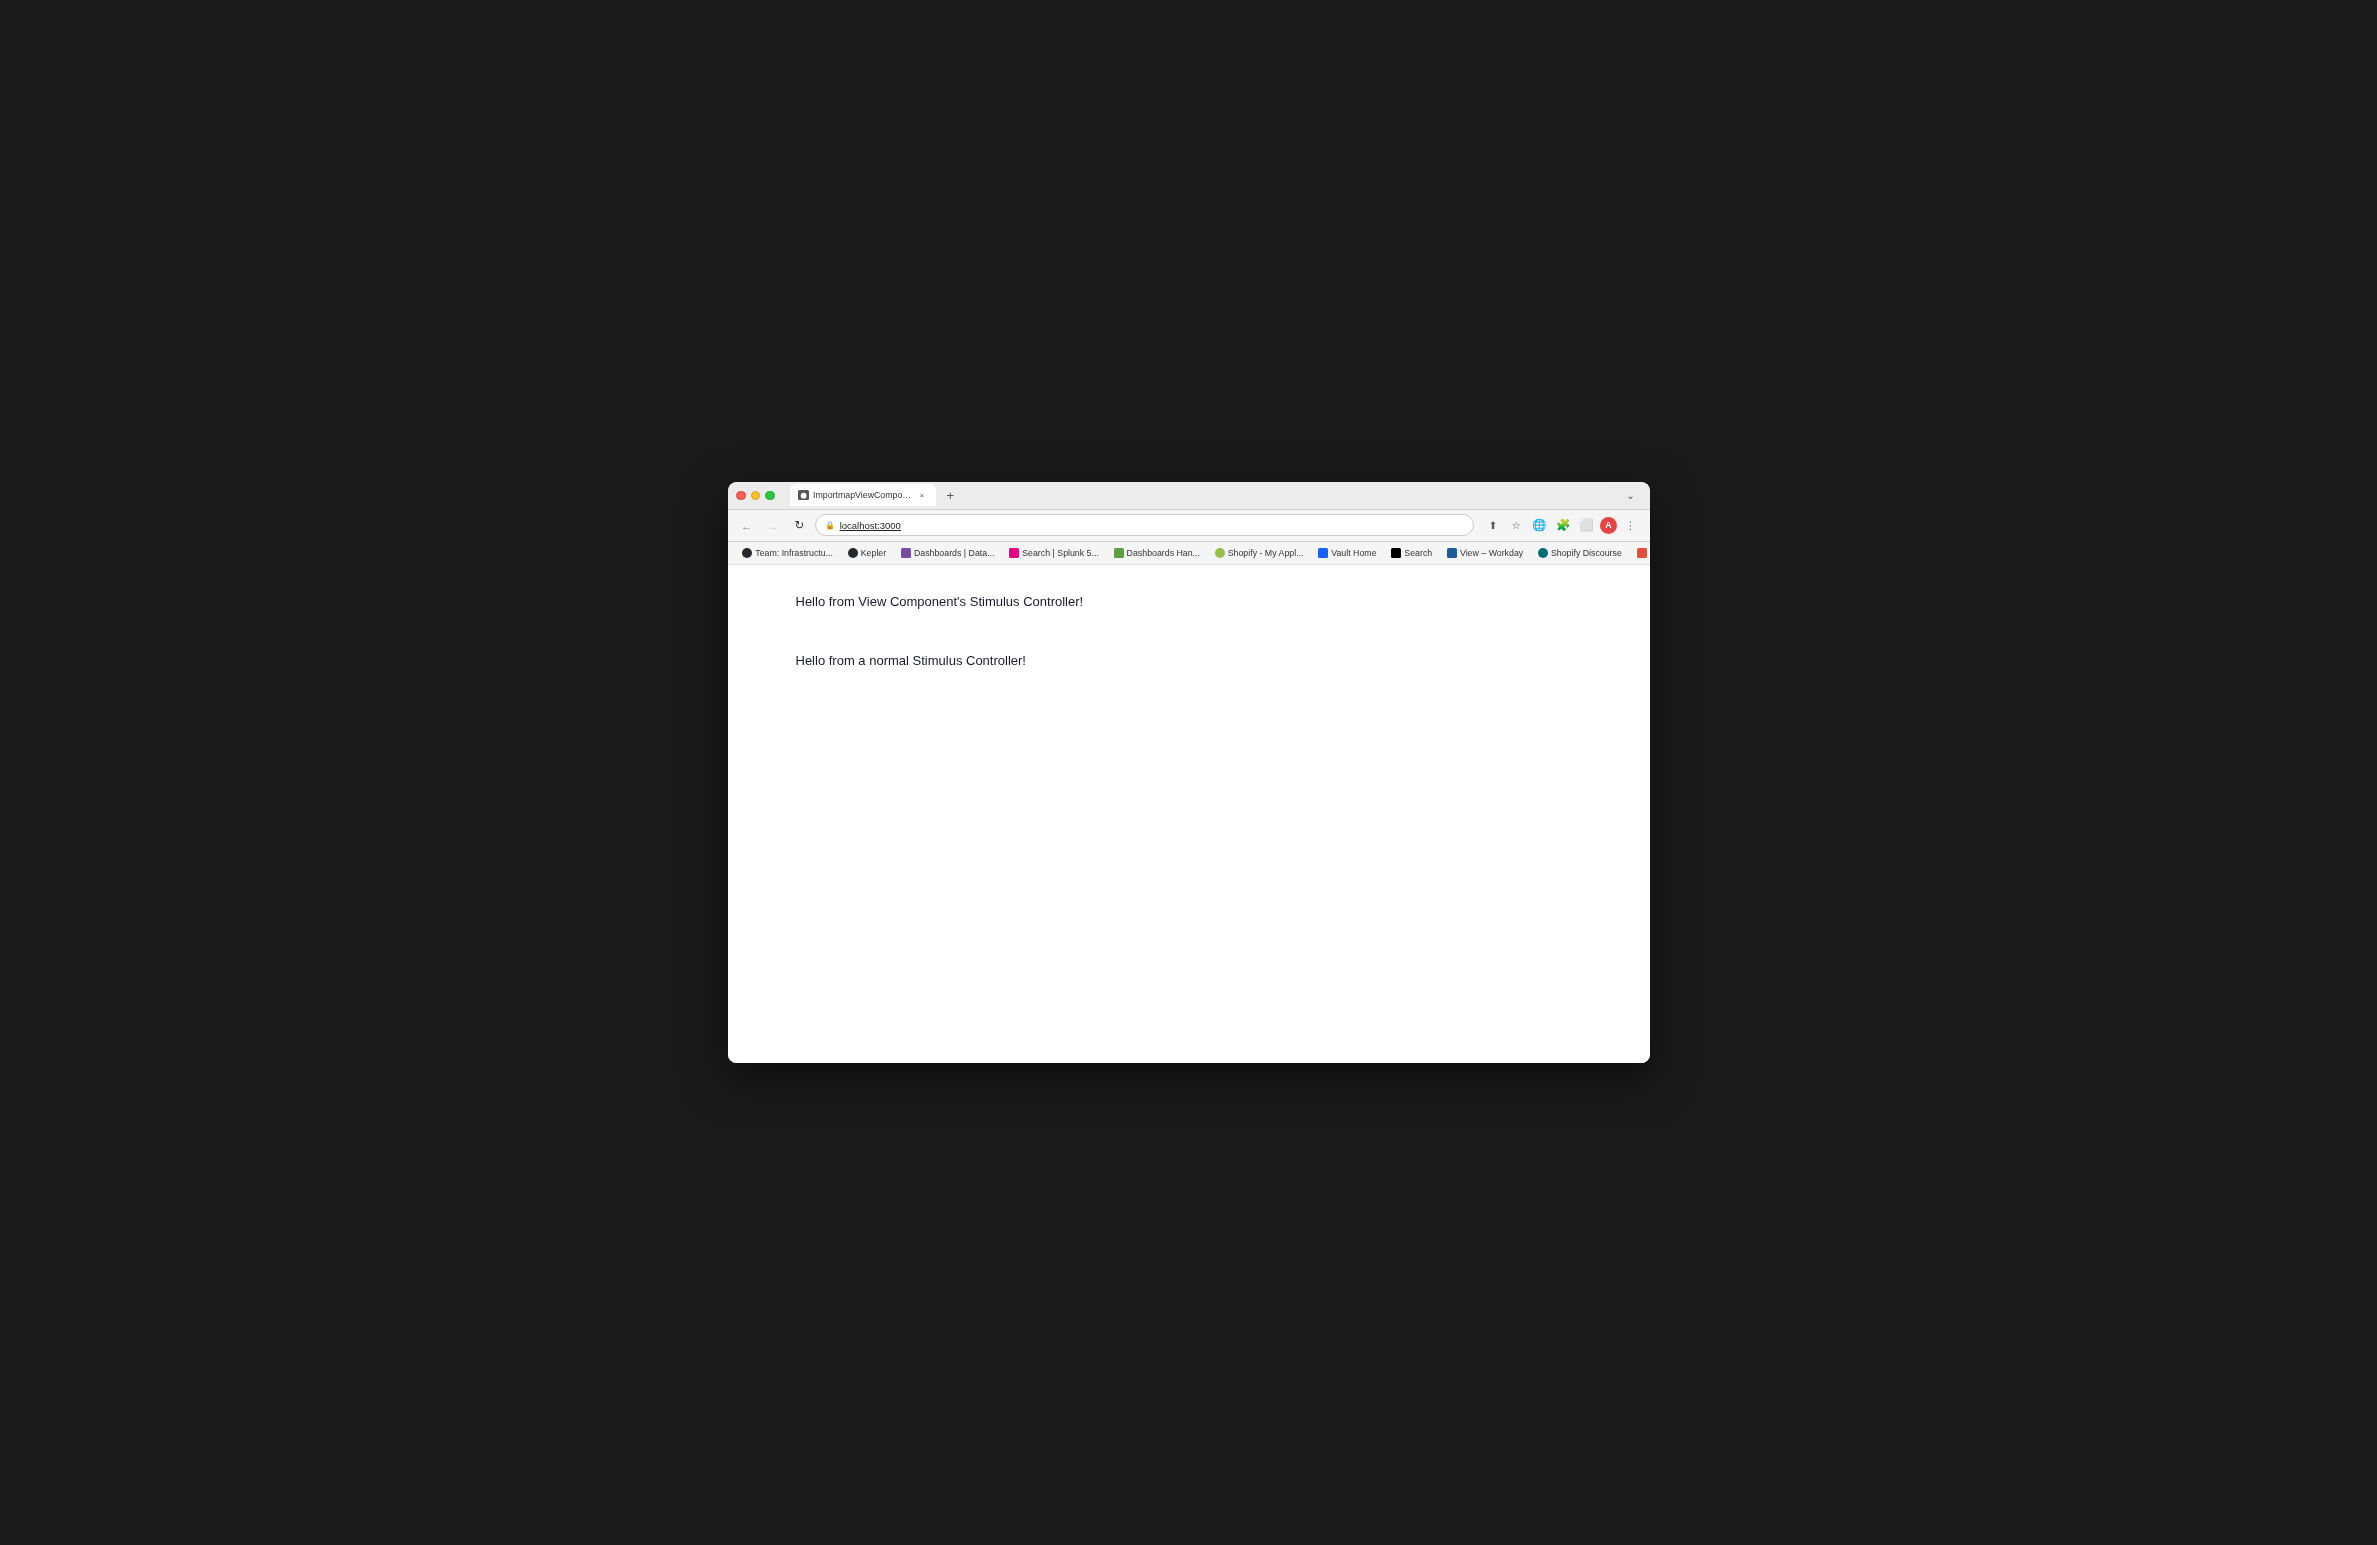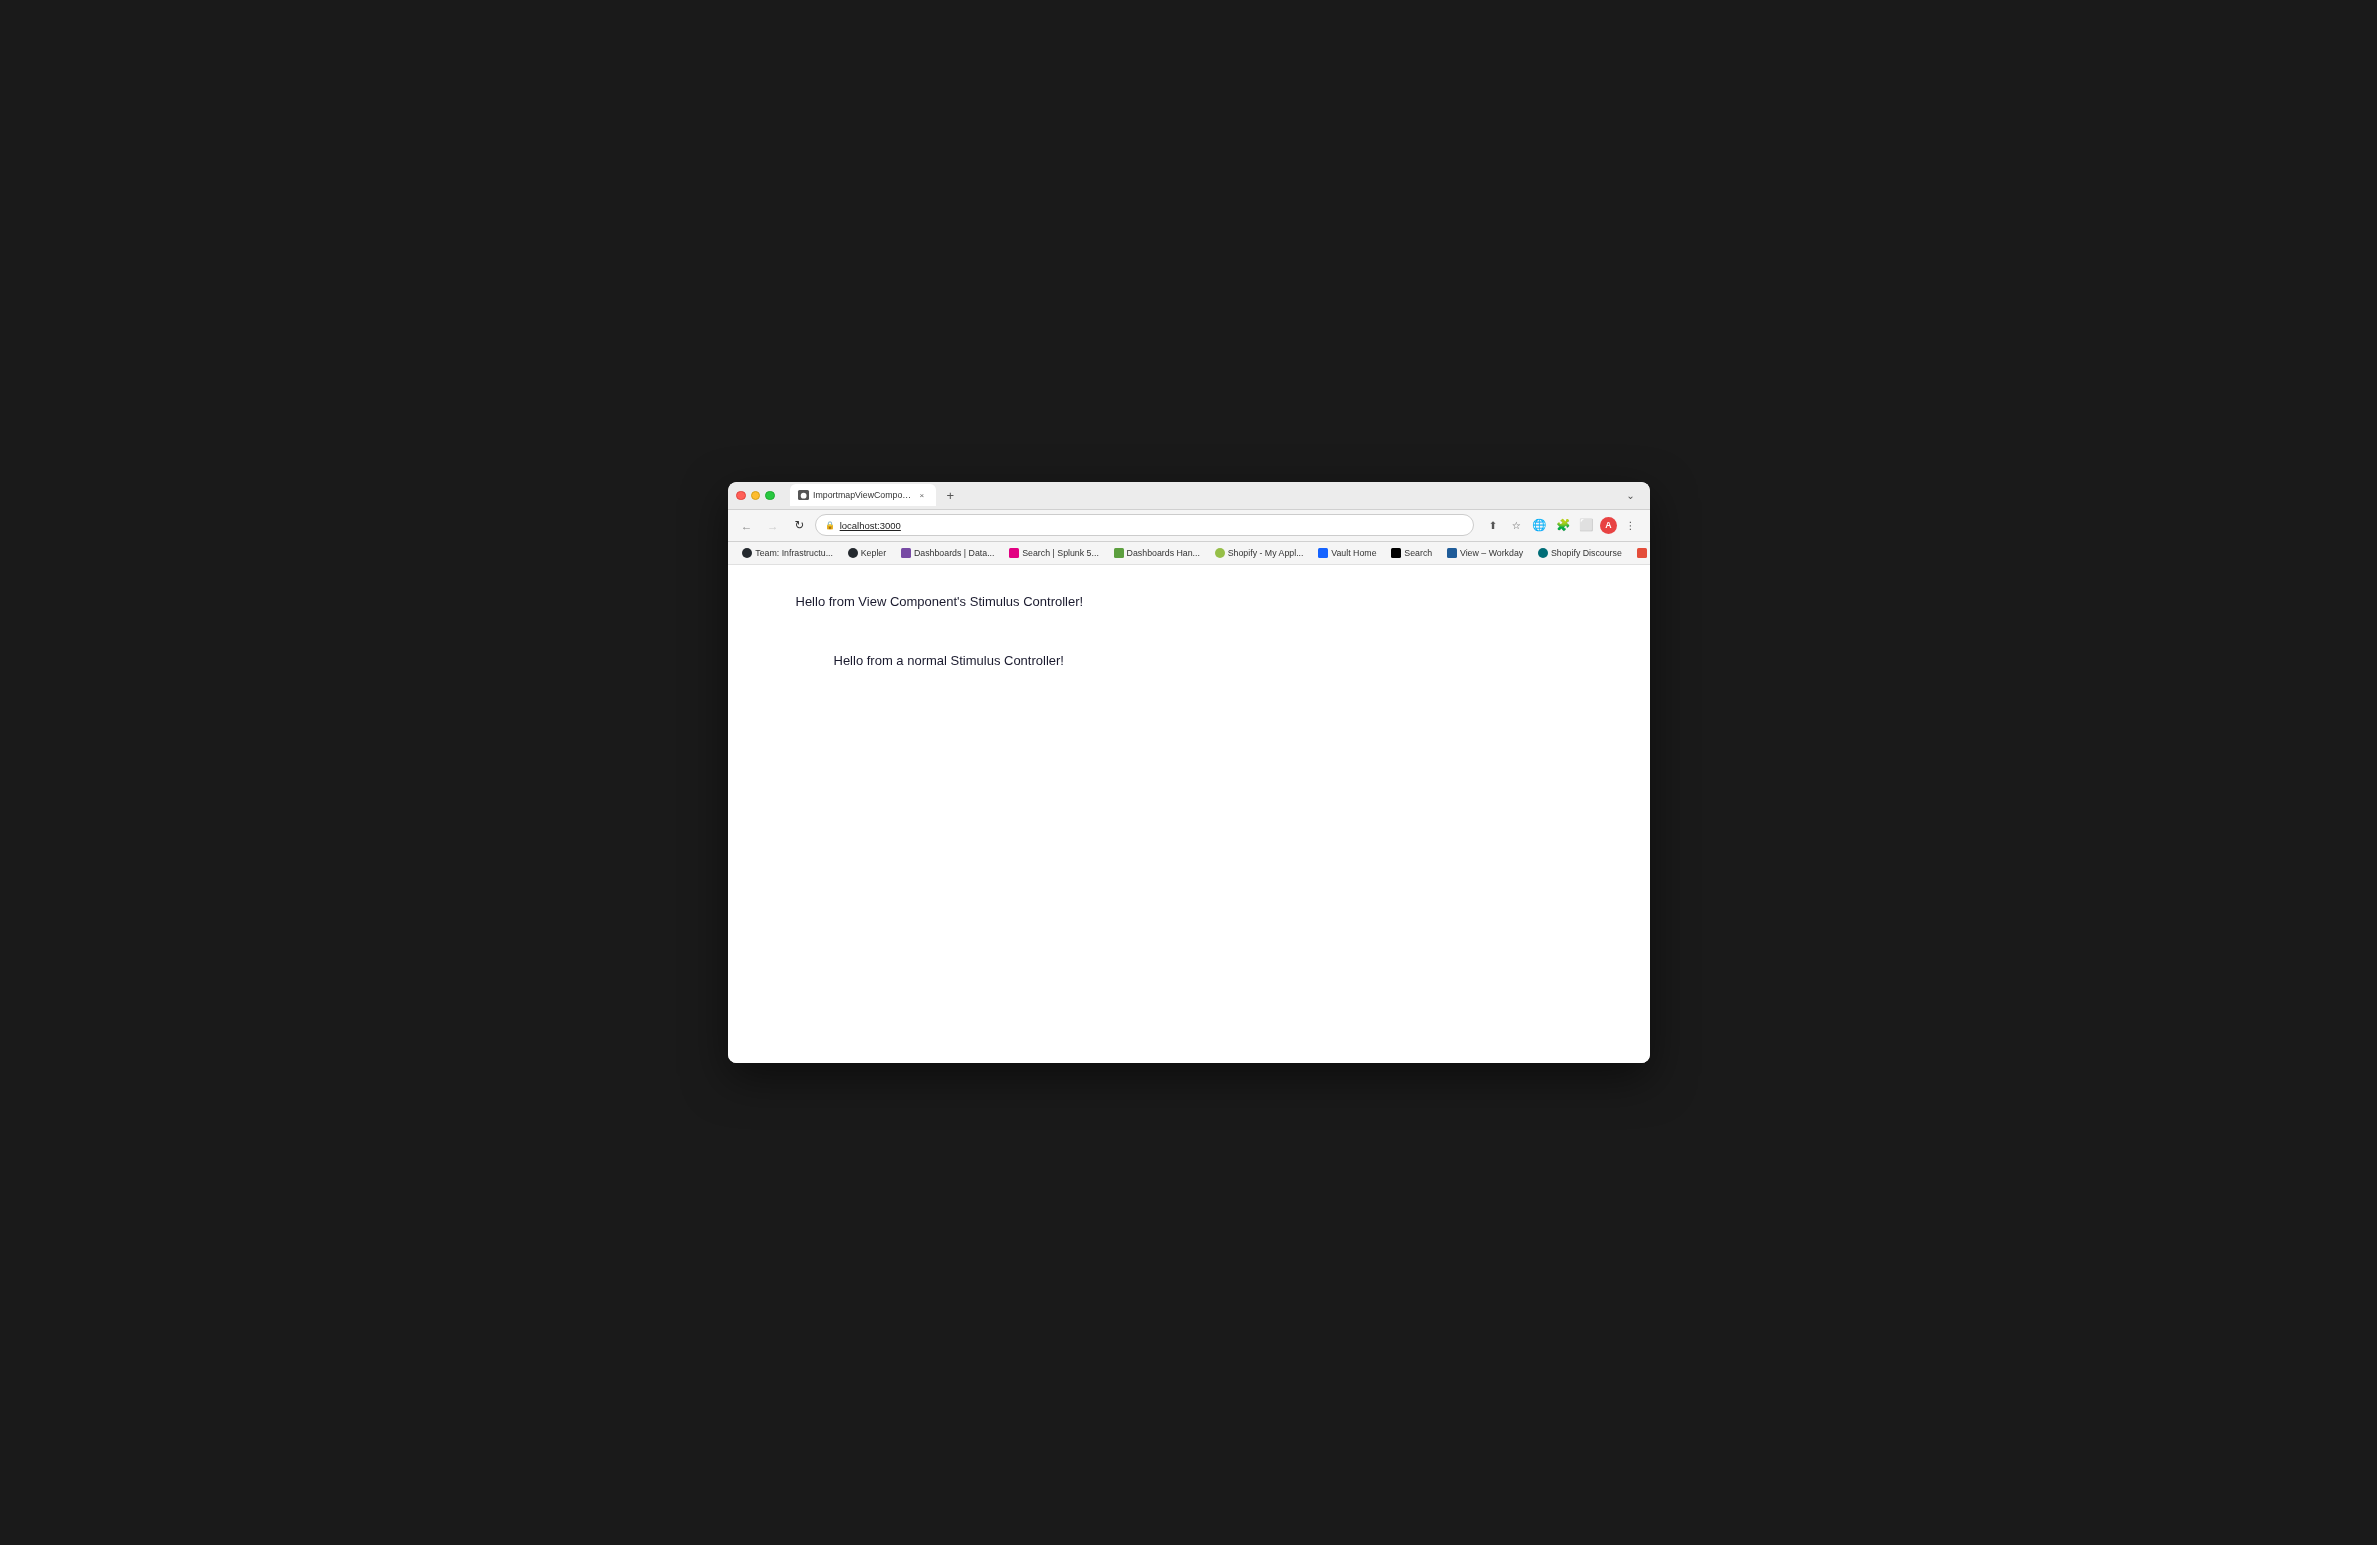--- a/index.html
+++ b/index.html
@@ -263,21 +263,20 @@
       font-size: 13px;
       color: #1a1a2e;
       margin-bottom: 44px;
       font-weight: 400;
     }
 
     .page-text-2 {
       font-size: 13px;
       color: #1a1a2e;
       font-weight: 400;
-      margin-left: 38px;
     }
   </style>
 </head>
 <body>
 
 <div class="browser-window">
 
   <div class="title-bar">
     <div class="traffic-lights">
       <div class="traffic-light close"></div>

